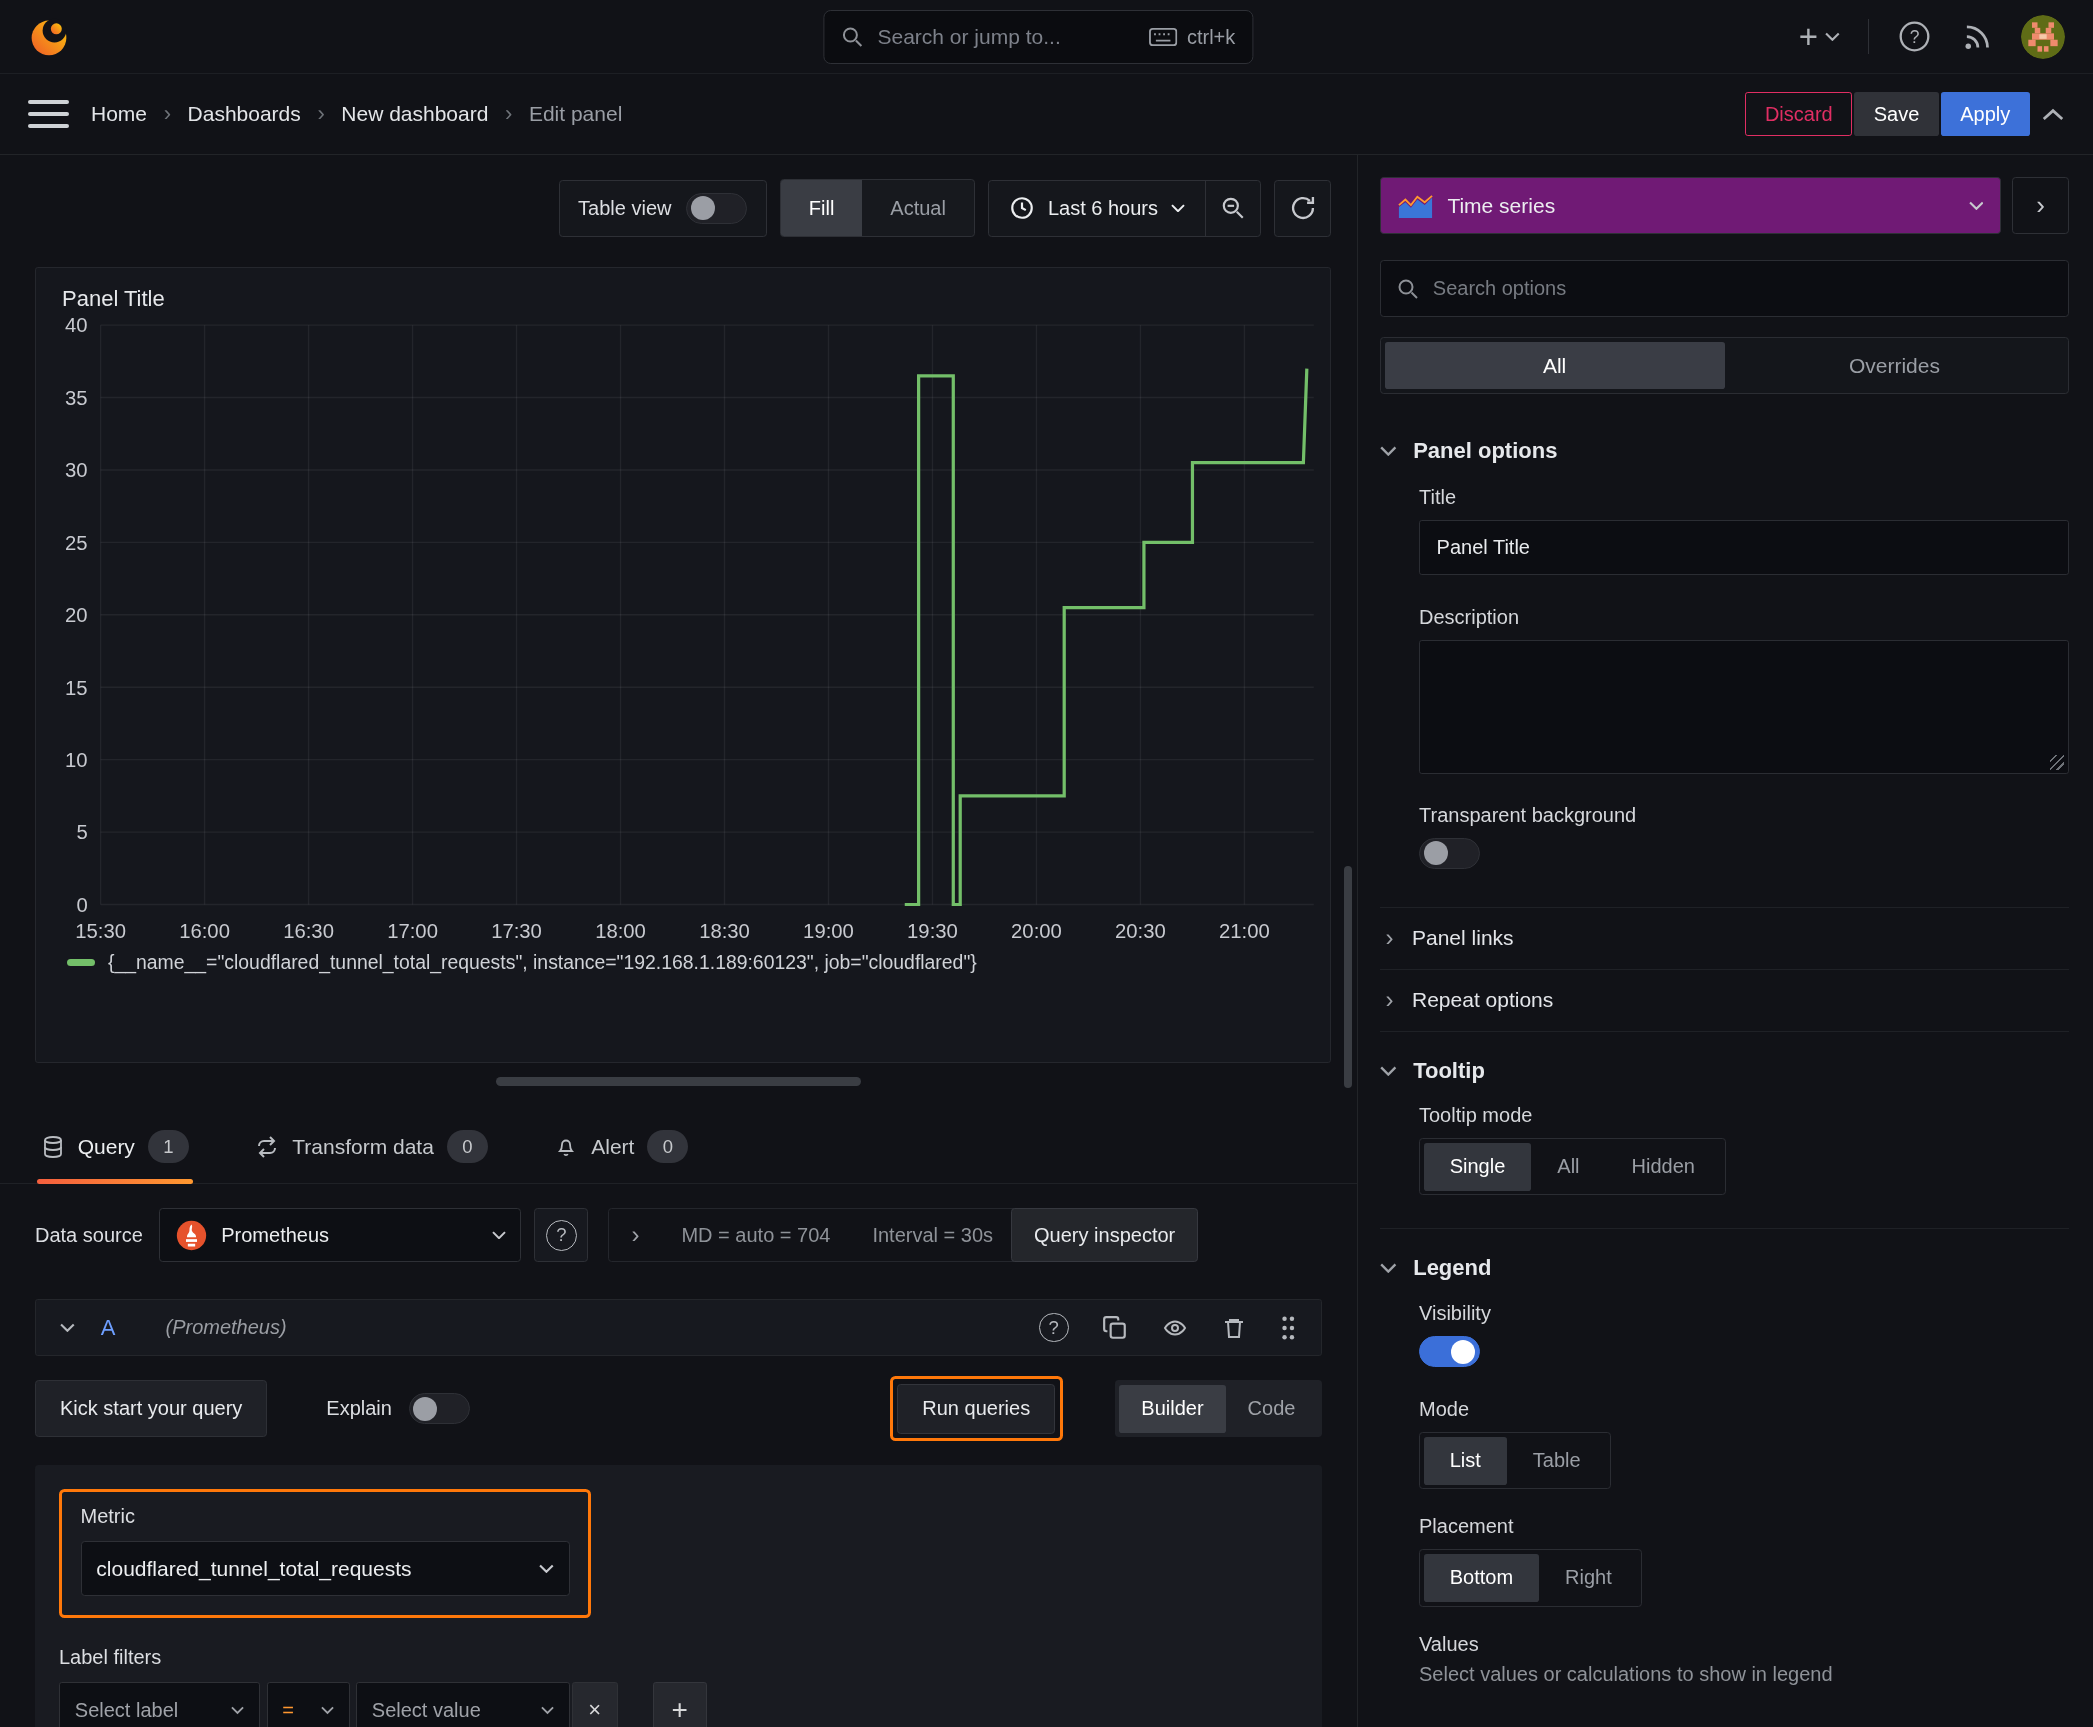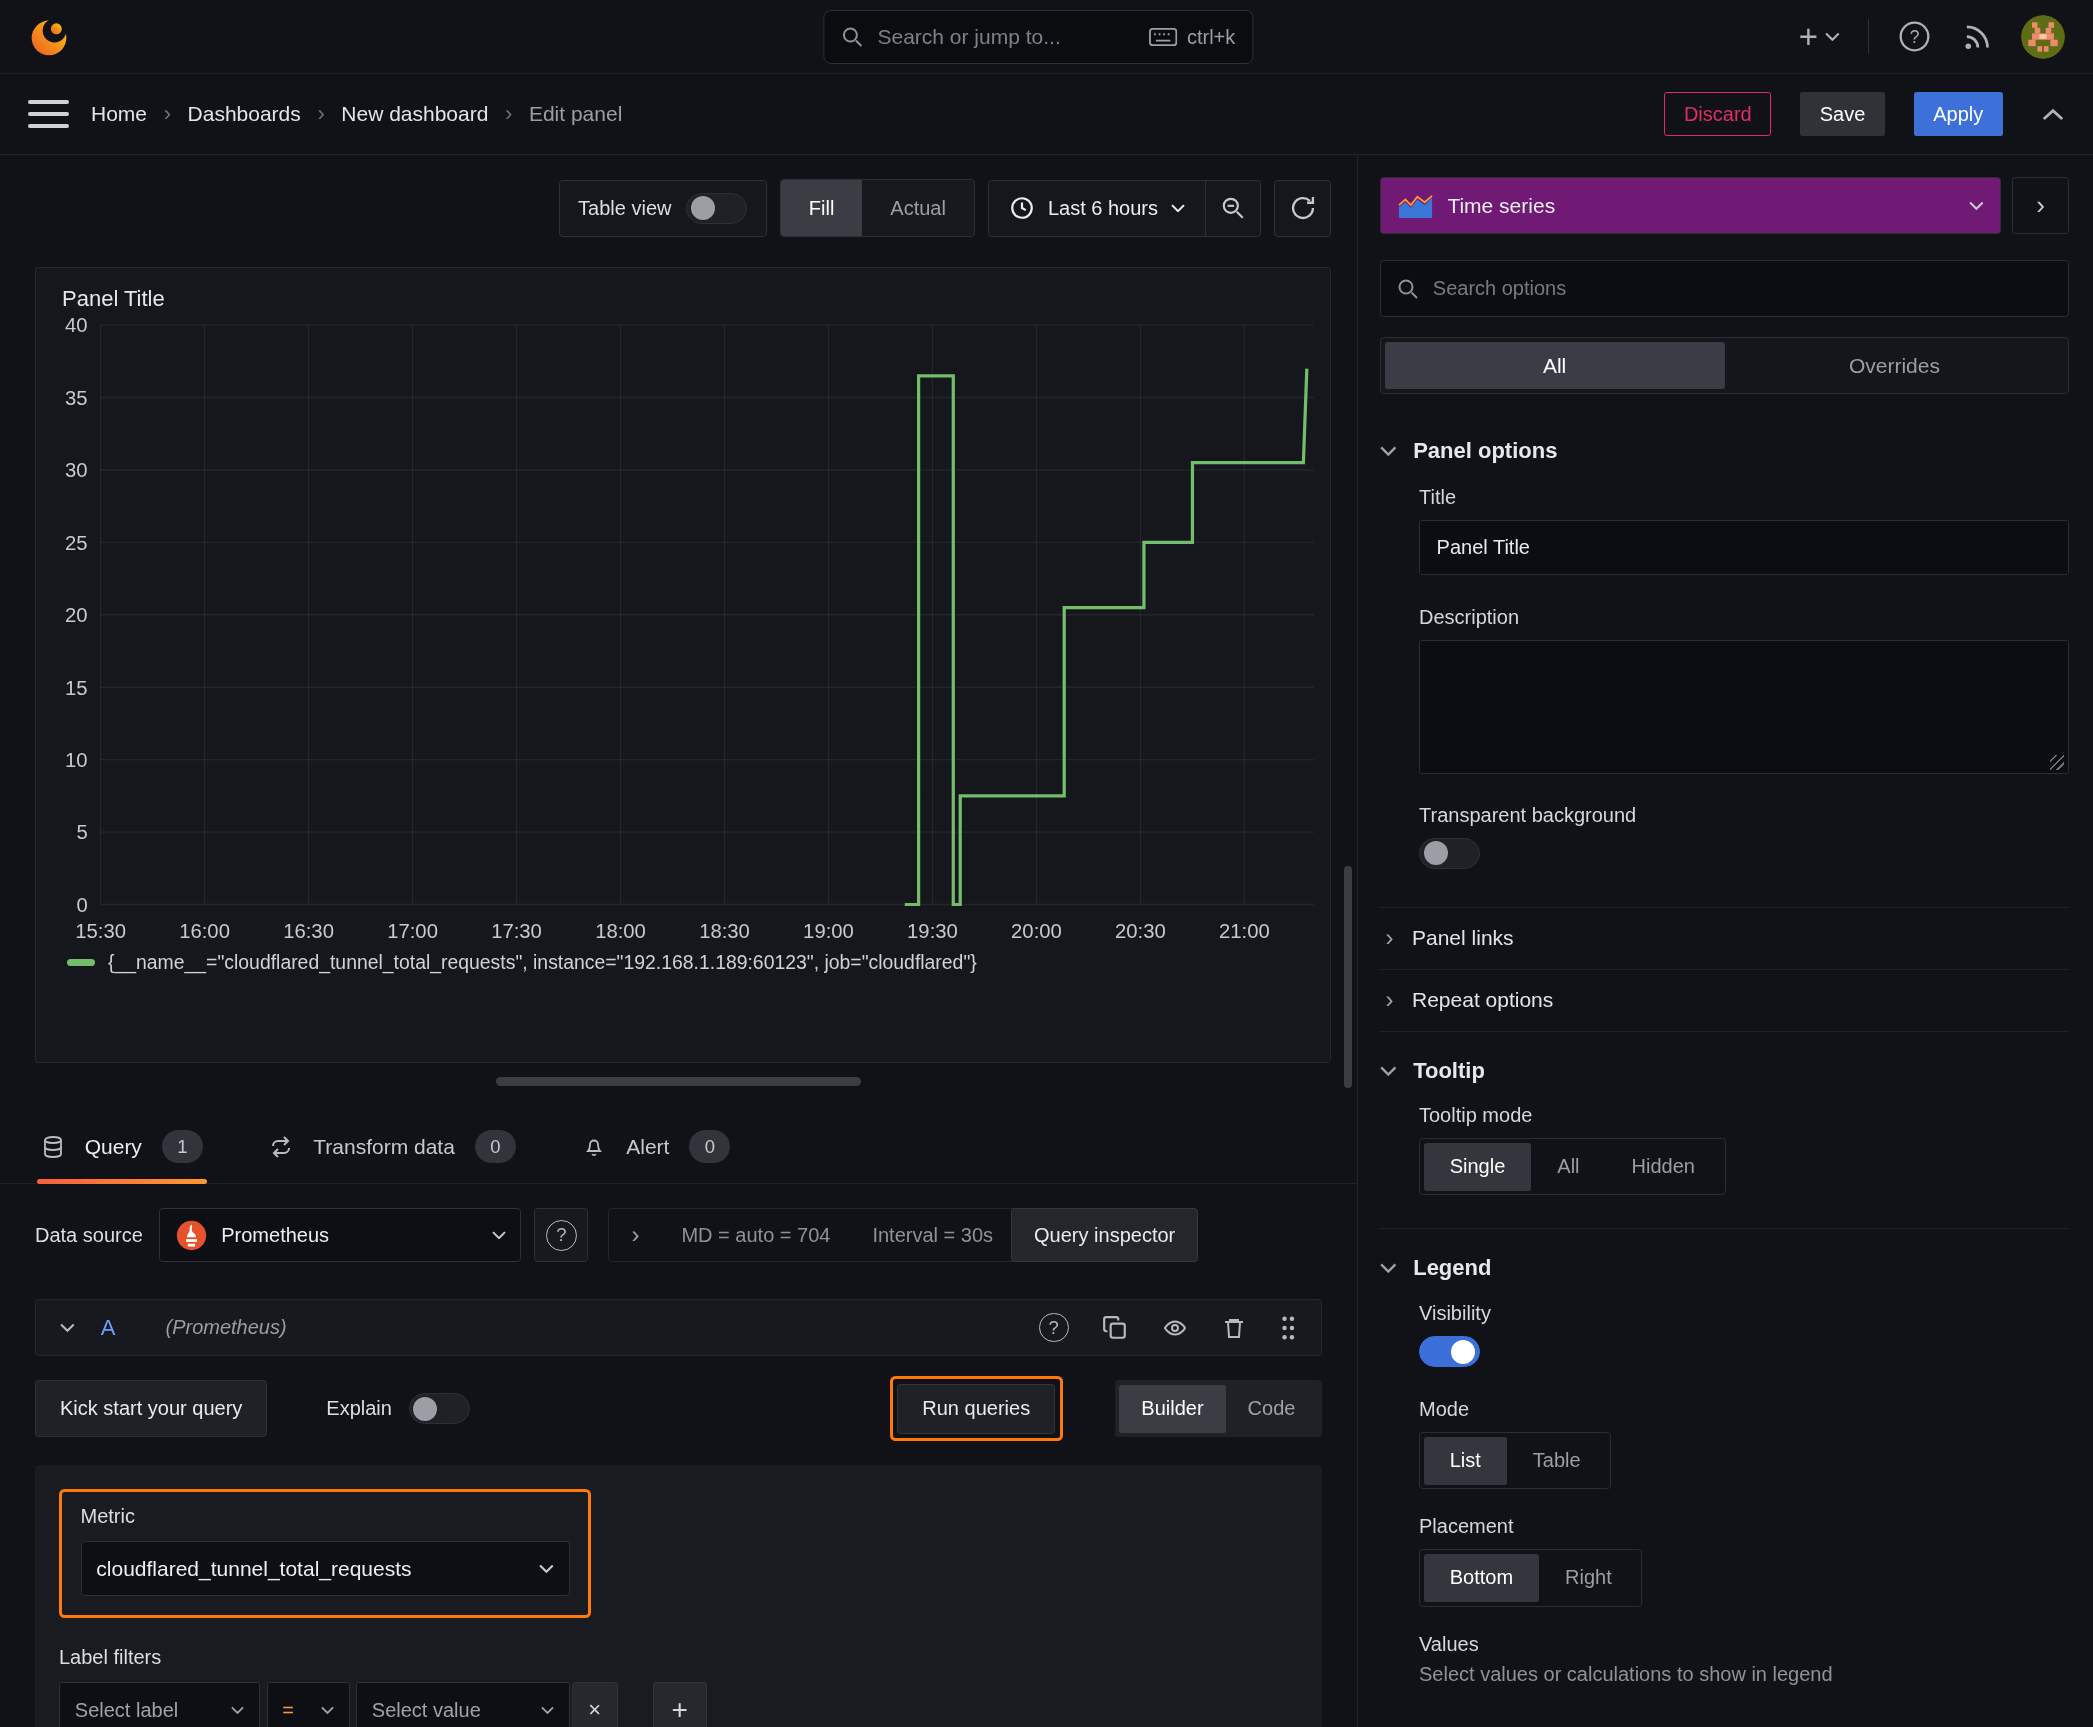--- a/index.html
+++ b/index.html
@@ -26,21 +26,21 @@
 
   
   .navbar { height:81px; display:flex; align-items:center; padding:0 28px;
     border-bottom:0.9px solid #222428; gap:22px; }
   .burger { display:flex; flex-direction:column; gap:7.4px; width:41px; cursor:pointer; }
   .burger span { height:4.6px; border-radius:2.8px; background:#cfd2d6; }
   .crumbs { display:flex; align-items:center; gap:16.6px; font-size:21px; }
   .crumbs .sep { color:#6e7278; font-size:22px; }
   .crumbs .item { color:#e3e5e8; }
   .crumbs .item.last { color:#9a9ea5; }
-  .nav-actions { margin-left:auto; display:flex; align-items:center; gap:29px; }
+  .nav-actions { margin-left:auto; display:flex; align-items:center; gap:2px; }
   .btn { height:44px; border-radius:2.8px; display:inline-flex; align-items:center;
     padding:0 18.5px; font-size:20px; cursor:pointer; border:0.9px solid transparent; }
   .btn-discard { color:#e02e63; border-color:#e02e63; background:transparent; }
   .btn-save { background:#303238; color:#fff; }
   .btn-apply { background:#3d71d9; color:#fff; }
   .collapse-up { margin-left:9.2px; color:#aeb1b6; }
 
   
   .main { display:flex; height:1573px; }
   .left { position:relative; flex:1 1 auto; width:1357px; overflow:hidden; }
@@ -67,21 +67,21 @@
     border:0.9px solid #25272d; border-radius:2.8px; }
   .panel-title { margin:18.5px 0 0 26px; font-size:22px; color:#e6e8eb; }
   .legend-row { display:flex; align-items:center; gap:13px; margin:1.8px 0 0 31px; }
   .legend-swatch { width:28px; height:6.5px; border-radius:3.7px; }
   .legend-label { font-size:19.4px; color:#d0d3d8; }
   .resize-pill { margin:14.8px auto 0; width:365px; height:8.3px; border-radius:4.6px; background:#3a3d43; cursor:row-resize; }
   .left-scroll { position:absolute; right:4.6px; top:711px; width:8.3px; height:222px; border-radius:4.6px; background:#3a3d43; }
 
   
   .tabs { margin-top:28px; padding-left:37px; display:flex; gap:59px; border-bottom:0.9px solid #1f2126; }
-  .tab { position:relative; display:flex; align-items:center; gap:20px; padding:16.6px 3.7px 20px; cursor:pointer; color:#b9bcc1; }
+  .tab { position:relative; display:flex; align-items:center; gap:13px; padding:16.6px 3.7px 20px; cursor:pointer; color:#b9bcc1; }
   .tab .tlabel { font-size:21px; color:#c6c9cd; }
   .tab.active .tlabel { color:#eceef0; }
   .tab .badge { height:33px; min-width:41px; padding:0 12px; border-radius:16.6px; background:#32343b;
     color:#c7c9cc; font-size:18.5px; display:flex; align-items:center; justify-content:center; }
   .tab.active::after { content:""; position:absolute; left:0; right:0; bottom:-0.9px; height:5.5px;
     border-radius:2.8px; background:linear-gradient(90deg,#f55f3e,#ff9830); }
 
   
   .qtoolbar { margin:24px 35px 12px; display:flex; align-items:center; }
   .qtoolbar .dslabel { font-size:20px; color:#dcdee2; margin-right:16.6px; }

